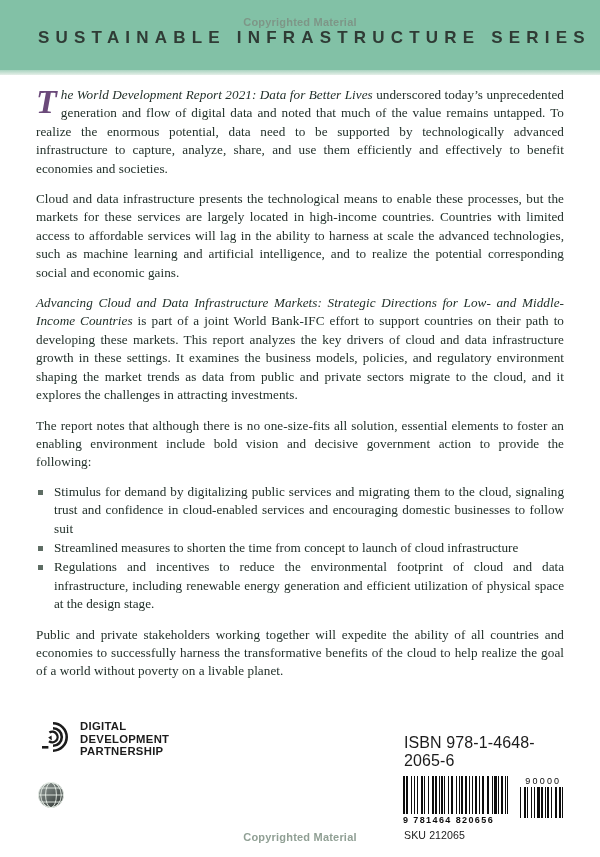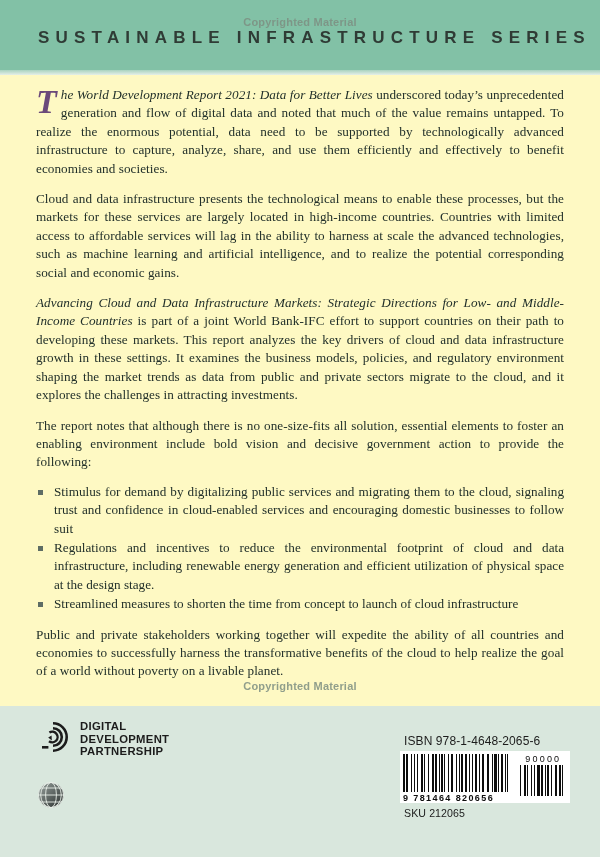--- a/index.html
+++ b/index.html
@@ -9,22 +9,22 @@
   body {
     width: 600px;
     height: 857px;
     overflow: hidden;
     background: #d9e7dd;
     font-family: "Liberation Serif", serif;
   }
   .cover {
     position: relative;
     width: 600px;
-    height: 706px;
-    background: #fef9c3;
+    height: 857px;
+    background: #ffffff;
     box-sizing: border-box;
   }
 
   
   .watermark-top {
     position: absolute;
     top: 16px;
     left: 0;
     width: 600px;
     text-align: center;
@@ -176,21 +176,21 @@
 
   
   .isbn-block {
     position: absolute;
     right: 28px;
     top: 22px;
     width: 172px;
   }
   .isbn-line {
     font-family: "Liberation Sans", sans-serif;
-    font-size: 12px;
+    font-size: 16px;
     color: #1c1c1c;
     letter-spacing: 0.1px;
     margin-bottom: 3px;
     padding-left: 4px;
   }
   .barcode-box {
     background: #ffffff;
     width: 170px;
     height: 52px;
     position: relative;
@@ -244,22 +244,22 @@
     <p class="para"><span class="dropcap">T</span><span class="ital">he World Development Report 2021: Data for Better Lives</span><span> underscored today’s unprecedented generation and flow of digital data and noted that much of the value remains untapped. To realize the enormous potential, data need to be supported by technologically advanced infrastructure to capture, analyze, share, and use them efficiently and effectively to benefit economies and societies.</span></p>
 
     <p class="para">Cloud and data infrastructure presents the technological means to enable these processes, but the markets for these services are largely located in high-income countries. Countries with limited access to affordable services will lag in the ability to harness at scale the advanced technologies, such as machine learning and artificial intelligence, and to realize the potential corresponding social and economic gains.</p>
 
     <p class="para"><span class="ital">Advancing Cloud and Data Infrastructure Markets: Strategic Directions for Low- and Middle-Income Countries</span><span> is part of a joint World Bank-IFC effort to support countries on their path to developing these markets. This report analyzes the key drivers of cloud and data infrastructure growth in these settings. It examines the business models, policies, and regulatory environment shaping the market trends as data from public and private sectors migrate to the cloud, and it explores the challenges in attracting investments.</span></p>
 
     <p class="para tight">The report notes that although there is no one-size-fits all solution, essential elements to foster an enabling environment include bold vision and decisive government action to provide the following:</p>
 
     <ul class="bullets">
       <li><span class="sq"></span><span>Stimulus for demand by digitalizing public services and migrating them to the cloud, signaling trust and confidence in cloud-enabled services and encouraging domestic businesses to follow suit</span></li>
+      <li><span class="sq"></span><span>Streamlined measures to shorten the time from concept to launch of cloud infrastructure</span></li>
       <li><span class="sq"></span><span>Regulations and incentives to reduce the environmental footprint of cloud and data infrastructure, including renewable energy generation and efficient utilization of physical space at the design stage.</span></li>
-      <li><span class="sq"></span><span>Streamlined measures to shorten the time from concept to launch of cloud infrastructure</span></li>
     </ul>
 
     <p class="para">Public and private stakeholders working together will expedite the ability of all countries and economies to successfully harness the transformative benefits of the cloud to help realize the goal of a world without poverty on a livable planet.</p>
   </div>
 
   <div class="bottom">
 
     <div class="logos">
 
       <div class="ddp-logo">

